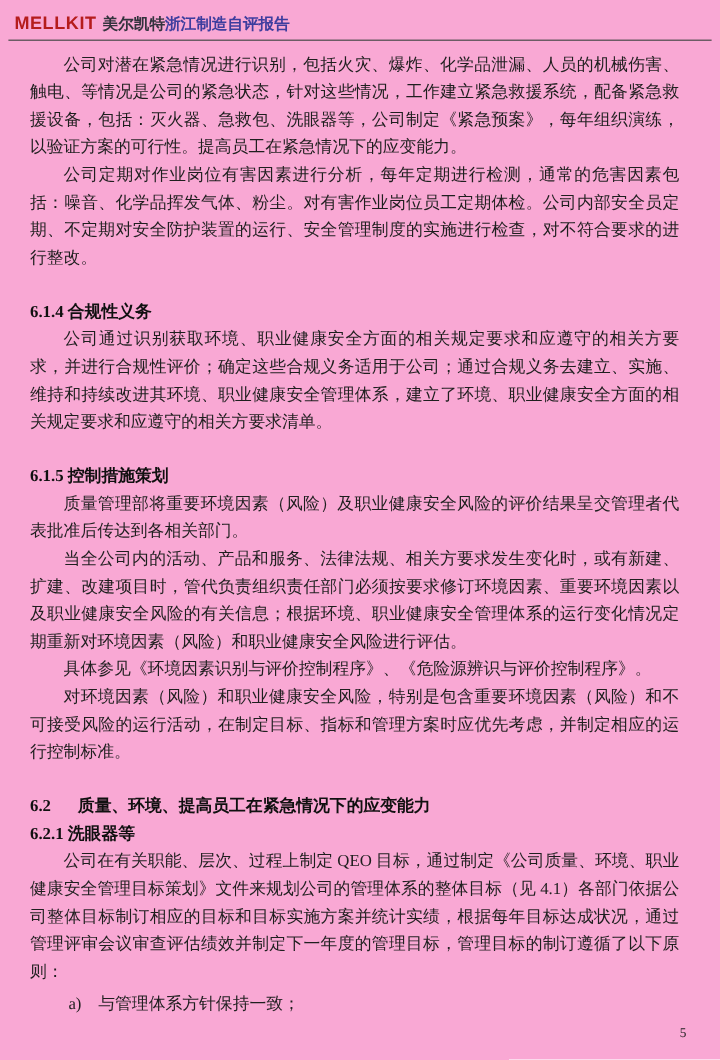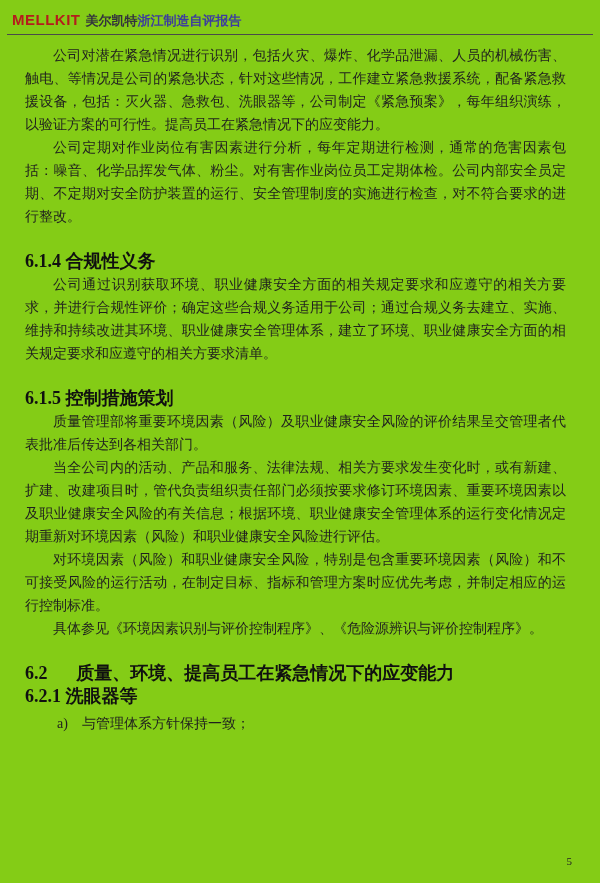--- a/index.html
+++ b/index.html
@@ -1,37 +1,37 @@
 <!DOCTYPE html>
 <html lang="zh"><head>
 <meta charset="utf-8">
 <style>
   html,body{margin:0;padding:0;background:#ffffff;}
   .page{
-    width:600px;height:883px;background:#84cc16;position:relative;
+    width:600px;height:883px;background:#f9a8d4;position:relative;
     font-family:"Liberation Serif","DejaVu Serif",serif;color:#1f1f1f;
     overflow:hidden;box-sizing:border-box;
   }
   .hdr{
     margin:0 7px;padding:11px 5px 4px 5px;
     border-bottom:1.5px solid #4a4a4a;
     white-space:nowrap;
   }
   .brand{
     color:#b51c1c;font-family:"Liberation Sans","DejaVu Sans",sans-serif;
     font-size:15px;font-weight:600;letter-spacing:.5px;margin-right:5px;
   }
   .company{color:#33333d;font-size:13px;font-weight:bold;}
   .hdr-title{color:#3d3d9e;font-size:13px;font-weight:bold;}
   .body{
     padding:9px 34px 0 25px;
     font-size:14px;line-height:23px;text-align:justify;
   }
   .para{margin:0;text-indent:2em;}
-  .h{margin:22px 0 0 0;font-size:18px;font-weight:bold;color:#101010;line-height:23px;}
+  .h{margin:22px 0 0 0;font-size:14px;font-weight:bold;color:#101010;line-height:23px;}
   .h-tight{margin-top:0;}
   .sub{margin:0;font-weight:bold;text-indent:1em;}
   .h62-num{margin-right:1.6em;}
   .list-item{margin:4px;padding-left:2em;}
   .list-marker{margin-right:14px;}
   .pageno{
     position:absolute;right:28px;bottom:16px;
     font-size:11px;color:#222222;
   }
 </style>
@@ -48,25 +48,26 @@
 
     <p class="para">公司对潜在紧急情况进行识别，包括火灾、爆炸、化学品泄漏、人员的机械伤害、触电、等情况是公司的紧急状态，针对这些情况，工作建立紧急救援系统，配备紧急救援设备，包括：灭火器、急救包、洗眼器等，公司制定《紧急预案》，每年组织演练，以验证方案的可行性。提高员工在紧急情况下的应变能力。</p>
     <p class="para">公司定期对作业岗位有害因素进行分析，每年定期进行检测，通常的危害因素包括：噪音、化学品挥发气体、粉尘。对有害作业岗位员工定期体检。公司内部安全员定期、不定期对安全防护装置的运行、安全管理制度的实施进行检查，对不符合要求的进行整改。</p>
 
     <h3 class="h">6.1.4 合规性义务</h3>
     <p class="para">公司通过识别获取环境、职业健康安全方面的相关规定要求和应遵守的相关方要求，并进行合规性评价；确定这些合规义务适用于公司；通过合规义务去建立、实施、维持和持续改进其环境、职业健康安全管理体系，建立了环境、职业健康安全方面的相关规定要求和应遵守的相关方要求清单。</p>
 
     <h3 class="h">6.1.5 控制措施策划</h3>
     <p class="para">质量管理部将重要环境因素（风险）及职业健康安全风险的评价结果呈交管理者代表批准后传达到各相关部门。</p>
     <p class="para">当全公司内的活动、产品和服务、法律法规、相关方要求发生变化时，或有新建、扩建、改建项目时，管代负责组织责任部门必须按要求修订环境因素、重要环境因素以及职业健康安全风险的有关信息；根据环境、职业健康安全管理体系的运行变化情况定期重新对环境因素（风险）和职业健康安全风险进行评估。</p>
+    <p class="para">具体参见《环境因素识别与评价控制程序》、《危险源辨识与评价控制程序》。</p>
     <p class="para">对环境因素（风险）和职业健康安全风险，特别是包含重要环境因素（风险）和不可接受风险的运行活动，在制定目标、指标和管理方案时应优先考虑，并制定相应的运行控制标准。</p>
-    <p class="para">具体参见《环境因素识别与评价控制程序》、《危险源辨识与评价控制程序》。</p>
 
     <h3 class="h"><span class="h62-num">6.2</span><span>质量、环境、提高员工在紧急情况下的应变能力</span></h3>
 
     <h3 class="h h-tight">6.2.1 洗眼器等</h3>
+    <p class="para">公司在有关职能、层次、过程上制定 QEO 目标，通过制定《公司质量、环境、职业健康安全管理目标策划》文件来规划公司的管理体系的整体目标（见 4.1）各部门依据公司整体目标制订相应的目标和目标实施方案并统计实绩，根据每年目标达成状况，通过管理评审会议审查评估绩效并制定下一年度的管理目标，管理目标的制订遵循了以下原则：</p>
     <p class="list-item"><span class="list-marker">a)</span><span>与管理体系方针保持一致；</span></p>
 
   </main>
 
   <div class="pageno">5</div>
 
 </div>
 
 </body></html>

